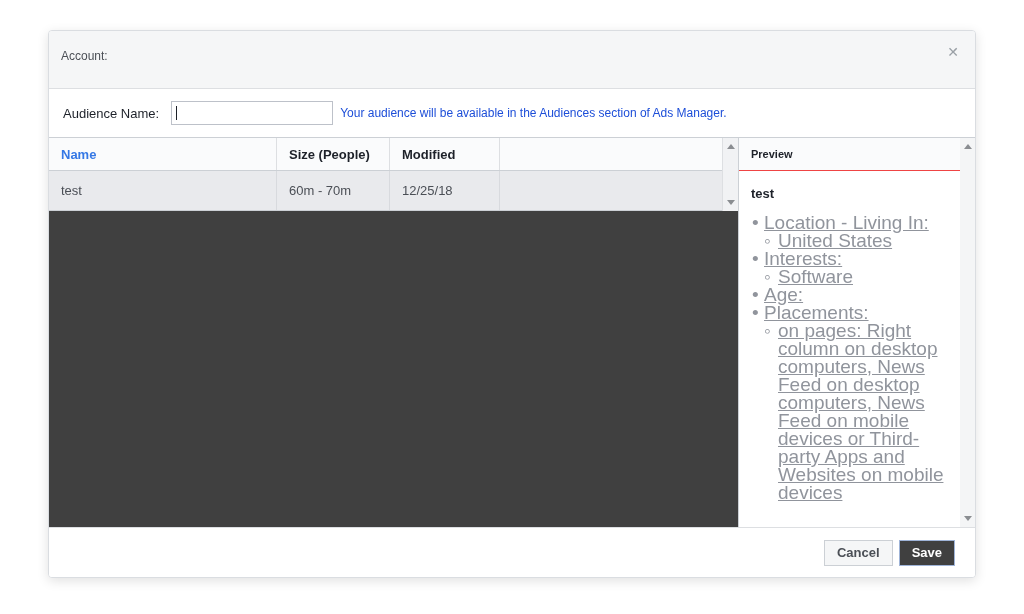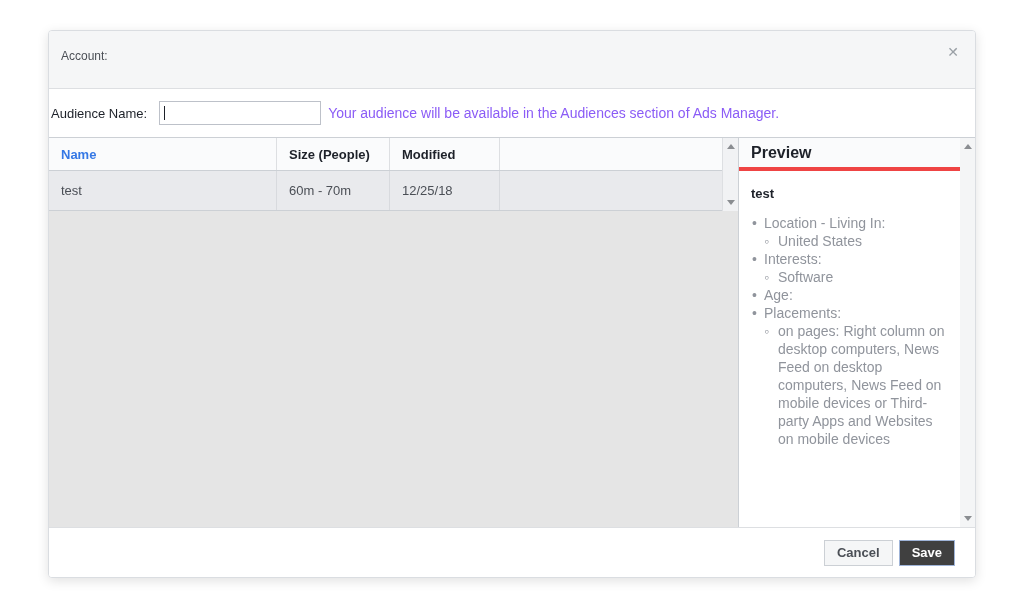--- a/index.html
+++ b/index.html
@@ -14,30 +14,30 @@
   
   .dlg-header { flex:0 0 58px; background:#f5f6f7; border-bottom:1px solid #dddfe2;
     padding:11px 12px 0 12px; position:relative; }
   .dlg-title { font-size:14px; font-weight:bold; color:#1d2129; }
   .dlg-account { font-size:12px; color:#4b4f56; margin-top:7px; }
   .close { position:absolute; right:16px; top:11px; font-size:14px; font-weight:bold;
     color:#9aa0a6; cursor:pointer; line-height:20px; }
 
   
   .name-row { flex:0 0 49px; border-bottom:1px solid #ccd0d5; display:flex;
-    align-items:center; padding:0 2px; background:#fff; }
+    align-items:center; padding:0 14px; background:#fff; }
   .name-label { font-size:13px; color:#1d2129; }
   .text-input { width:162px; height:24px; border:1px solid #bdc1c9; background:#fff;
     margin-left:12px; display:flex; align-items:center; padding-left:4px; cursor:text; }
   .caret { width:1px; height:14px; background:#1d2129; }
-  .helper { font-size:14px; color:#8b5cf6; margin-left:7px; }
+  .helper { font-size:12px; color:#1d4ed8; margin-left:7px; }
 
   
   .body { flex:1; display:flex; min-height:0; }
-  .left { flex:1; position:relative; background:#e5e5e5; }
+  .left { flex:1; position:relative; background:#404040; }
   .grid-header { display:flex; height:33px; background:#fafbfc;
     border-bottom:1px solid #ccd0d5; }
   .grid-row { display:flex; height:40px; background:#e9eaed;
     border-bottom:1px solid #ccd0d5; cursor:pointer; }
   .col { padding:0 12px; display:flex; align-items:center; font-size:13px;
     border-right:1px solid #dddfe2; overflow:hidden; white-space:nowrap; }
   .c-name { width:228px; } .c-size { width:113px; } .c-mod { width:110px; }
   .c-owner { flex:1; border-right:none; }
   .grid-header .col { font-weight:bold; color:#1d2129; }
   .grid-header .c-name { color:#3578e5; cursor:pointer; }
@@ -52,26 +52,26 @@
     flex-direction:column; justify-content:space-between; align-items:center;
     padding:6px 0; }
   .arrow-up { width:0; height:0; border-left:4px solid transparent;
     border-right:4px solid transparent; border-bottom:5px solid #8a8d91; cursor:pointer; }
   .arrow-down { width:0; height:0; border-left:4px solid transparent;
     border-right:4px solid transparent; border-top:5px solid #8a8d91; cursor:pointer; }
 
   
   .preview { flex:0 0 222px; border-left:1px solid #ccd0d5; background:#fff;
     display:flex; flex-direction:column; }
-  .preview-header { flex:0 0 33px; background:#fafbfc; border-bottom:4px solid #ef4444;
+  .preview-header { flex:0 0 33px; background:#fafbfc; border-bottom:1px solid #ef4444;
     display:flex; align-items:center; padding:0 12px; font-weight:bold;
-    font-size:16px; color:#1d2129; }
+    font-size:11px; color:#1d2129; }
   .preview-content { padding:15px 12px; overflow:hidden; }
   .preview-title { font-size:13px; font-weight:bold; color:#1d2129; margin-bottom:13px; }
-  .preview-list { list-style:none; font-size:14px; color:#90949c; line-height:18px; }
+  .preview-list { list-style:none; font-size:19px; color:#90949c; line-height:18px;text-decoration:underline; }
   .lvl1 { padding-left:13px; position:relative; }
   .lvl1::before { content:"•"; position:absolute; left:1px; }
   .lvl2 { padding-left:27px; position:relative; }
   .lvl2::before { content:"◦"; position:absolute; left:13px; }
 
   
   .footer { flex:0 0 50px; border-top:1px solid #dddfe2; background:#fff;
     display:flex; align-items:center; justify-content:flex-end; padding:0 20px; }
   .btn { height:26px; font-size:13px; font-weight:bold; border-radius:0;
     padding:0 12px; font-family:inherit; cursor:pointer; }

